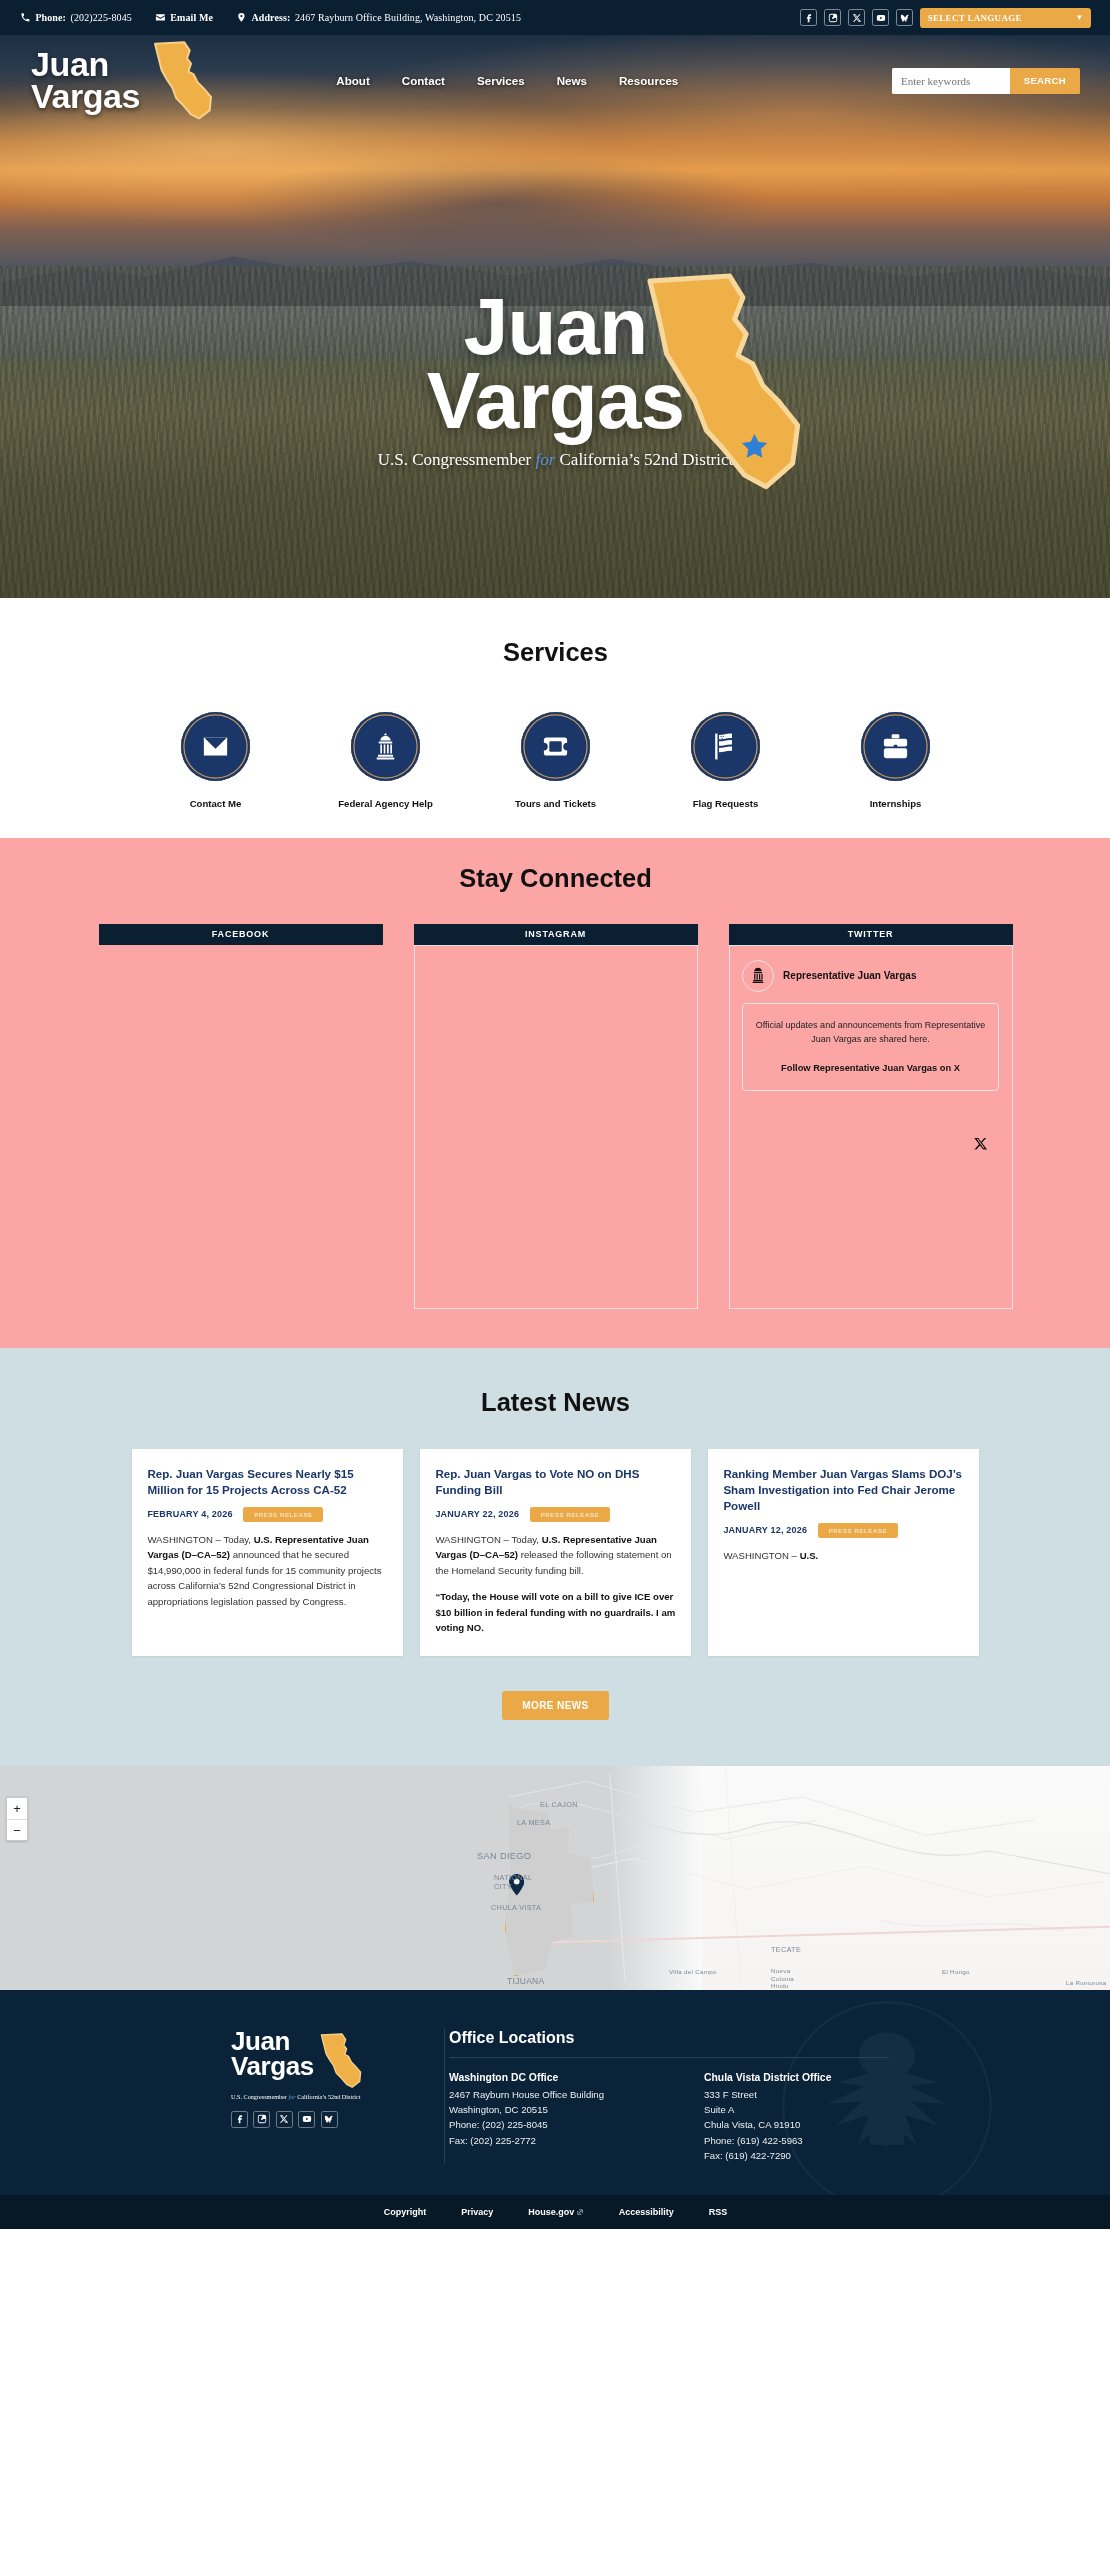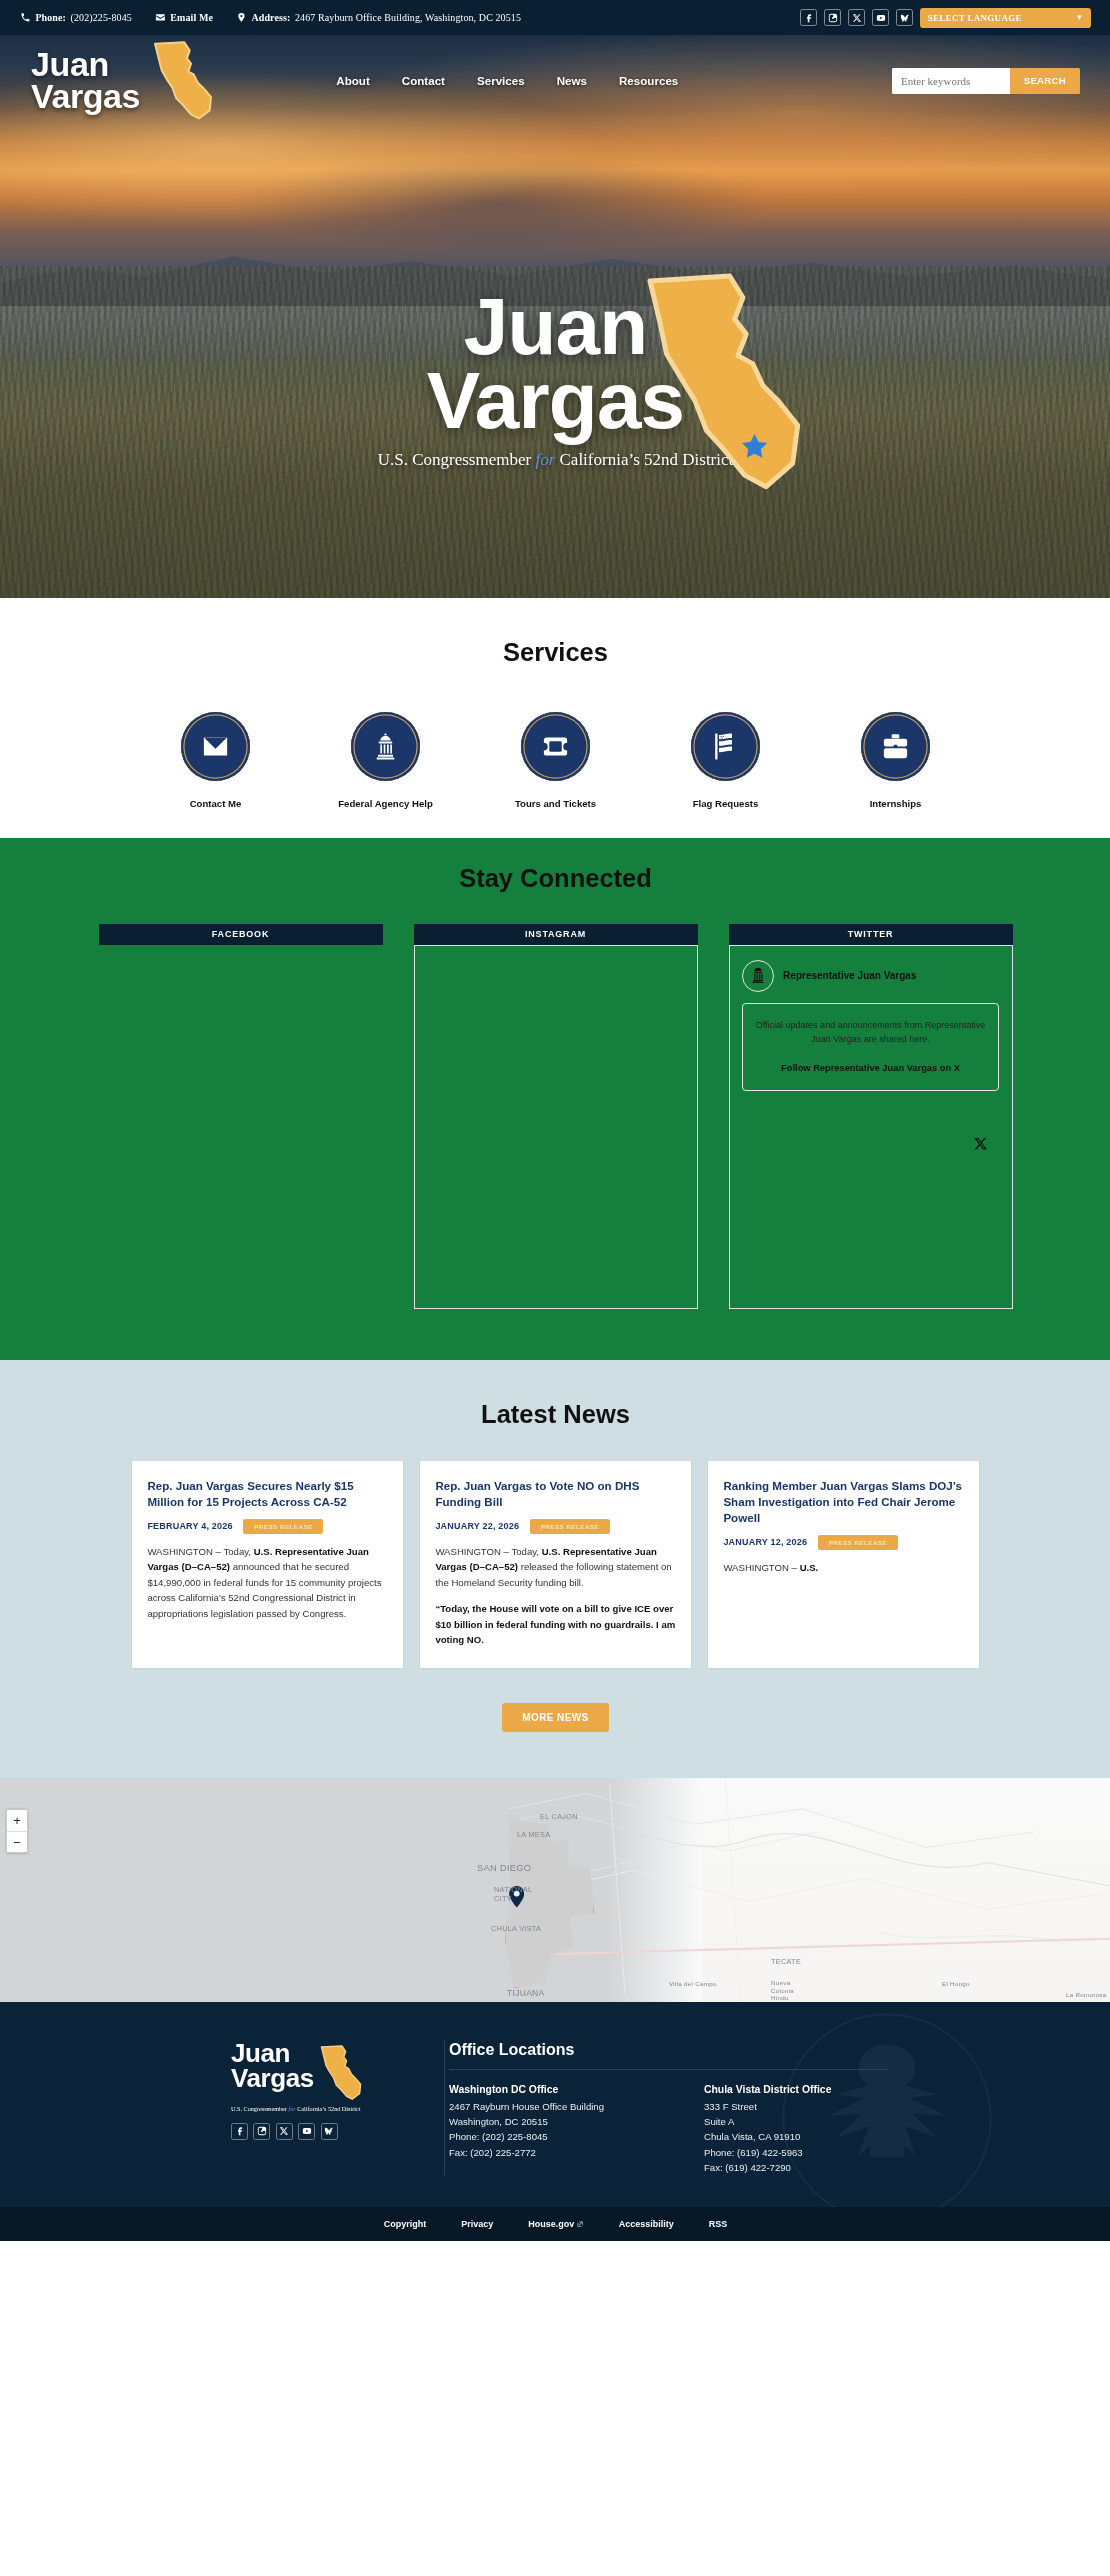--- a/index.html
+++ b/index.html
@@ -132,21 +132,21 @@
   .svc-label { margin-top: 17px; font-size: 9.6px; font-weight: bold; color: #111; }
   .btn-orange {
     display: inline-block; background: #eaa846; color: #fff;
     font-size: 10px; font-weight: bold; letter-spacing: 0.4px;
     padding: 9.3px 20px; border-radius: 3.1px; border: none; cursor: pointer;
     font-family: "Liberation Sans", sans-serif;
   }
   .more-services-wrap { margin-top: 35px; }
 
   
-  .connected { background: #15803d; padding: 26px 0 51px; text-align: center; }
+  .connected { background: #fca5a5; padding: 26px 0 39px; text-align: center; }
   .sc-grid { display: flex; justify-content: center; gap: 31px; margin-top: 31px; }
   .sc-col { width: 284px; }
   .sc-head {
     background: #0b1f33; color: #fff; font-size: 9px; font-weight: bold;
     letter-spacing: 0.8px; padding: 5.4px 0; text-align: center;
   }
   .sc-body { min-height: 364px; }
   .sc-body.bordered { border: 0.8px solid #dfe3e6; }
   .sc-body.empty { border: none; }
   .tw-card { padding: 14px 12.3px; }
@@ -516,21 +516,21 @@
   <div class="district"></div>
   <svg class="map-pin" viewBox="0 0 24 34">
     <path d="M12 0C5.4 0 0 5.4 0 12c0 8.6 12 22 12 22s12-13.4 12-22C24 5.4 18.6 0 12 0z" fill="#0f2a44"></path>
     <circle cx="12" cy="12" r="4.6" fill="#f2f4f6"></circle>
   </svg>
 
   <div class="map-label" style="left:540px;top:34px">EL CAJON</div>
   <div class="map-label" style="left:517px;top:52px">LA MESA</div>
   <div class="map-label" style="left:477px;top:85px;font-size:9.3px">SAN DIEGO</div>
   <div class="map-label" style="left:494px;top:108px;width:37px;white-space:normal;line-height:1.15">NATIONAL CITY</div>
-  <div class="map-label" style="left:491px;top:146px">CHULA VISTA</div>
+  <div class="map-label" style="left:491px;top:137px">CHULA VISTA</div>
   <div class="map-label" style="left:507px;top:210px;font-size:8.5px">TIJUANA</div>
   <div class="map-label" style="left:771px;top:179px">TECATE</div>
   <div class="map-label" style="left:669px;top:202px;font-size:6.2px">Villa del Campo</div>
   <div class="map-label" style="left:771px;top:201px;font-size:6.2px;width:35px;white-space:normal;line-height:1.15">Nueva Colonia Hindu</div>
   <div class="map-label" style="left:942px;top:202px;font-size:6.2px">El Hongo</div>
   <div class="map-label" style="left:1066px;top:213px;font-size:6.2px">La Rumorosa</div>
 
   <div class="zoom-ctl">
     <div class="zoom-btn">+</div>
     <div class="zoom-btn">−</div>

